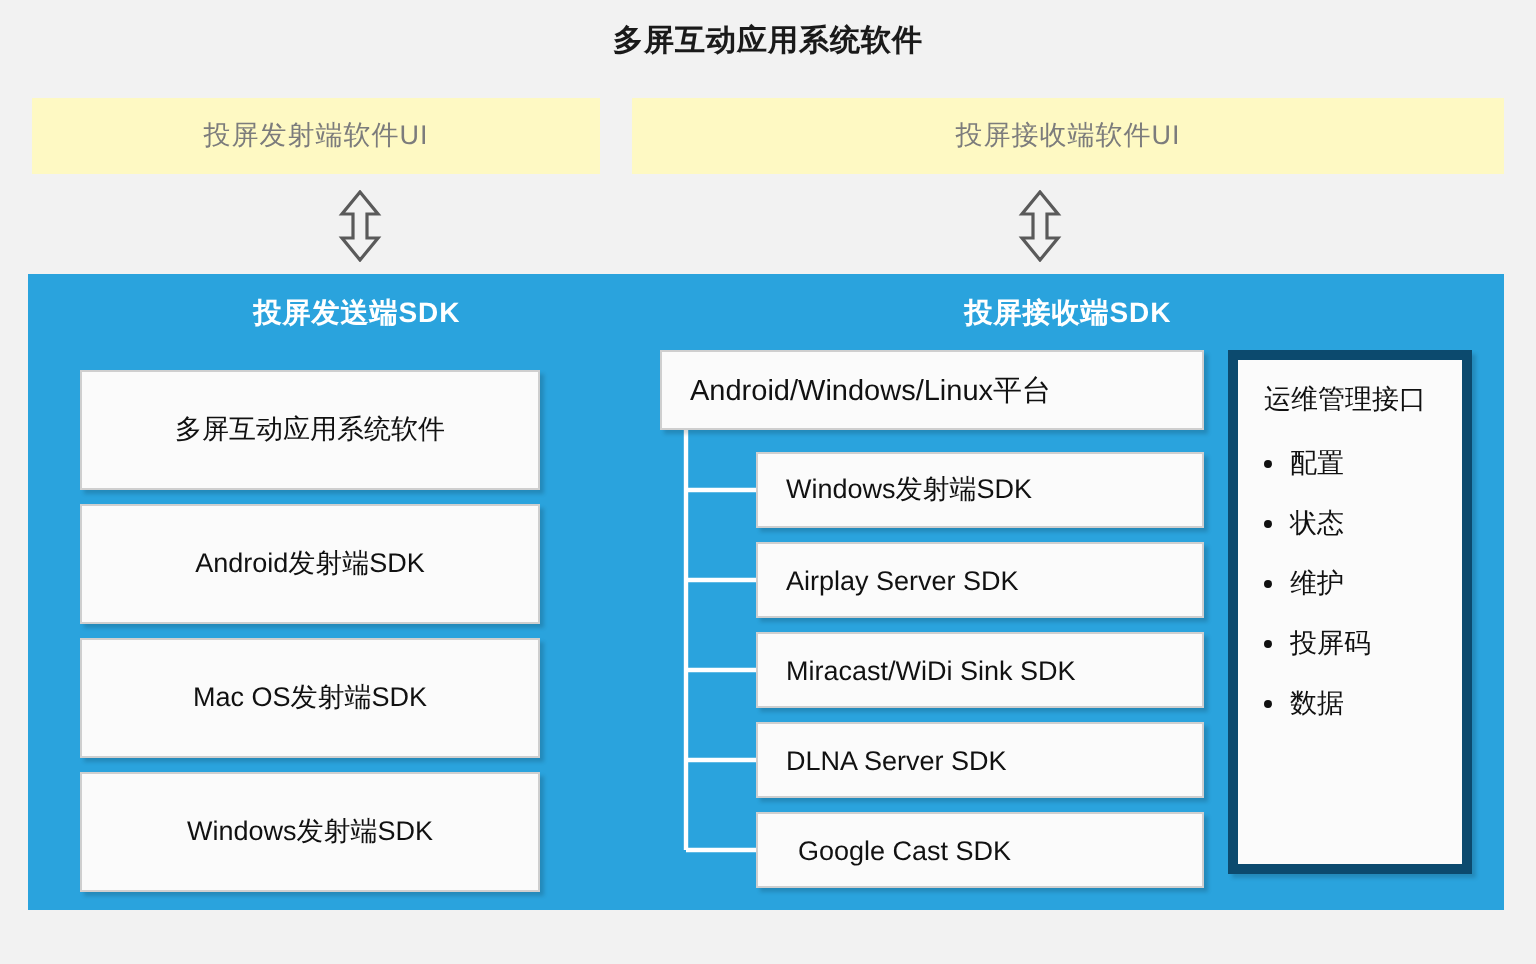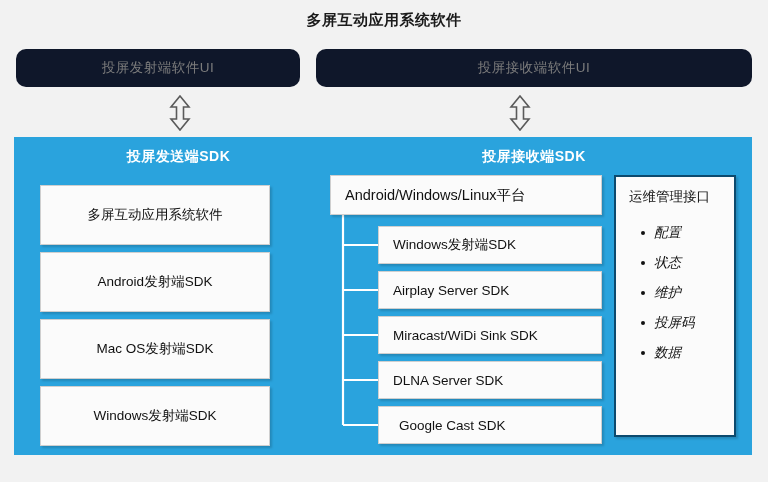--- a/index.html
+++ b/index.html
@@ -30,28 +30,27 @@
     font-size: 15px;
     font-weight: bold;
     color: #1a1a1a;
     letter-spacing: 0.5px;
   }
 
   
   .ui-bar {
     position: absolute;
     height: 38px;
-    background: #0f172a;
+    background: #fef9c3;
     display: flex;
     align-items: center;
     justify-content: center;
     font-size: 13.5px;
     color: #7c7c7c;
     letter-spacing: 0.5px;
-    border-radius: 10px;
   }
   #ui-bar-sender { left: 16px; top: 49px; width: 284px; }
   #ui-bar-receiver { left: 316px; top: 49px; width: 436px; }
 
   
   .dbl-arrow {
     position: absolute;
     width: 22px;
     height: 36px;
     top: 95px;
@@ -139,36 +138,35 @@
   }
 
   
   #ops-panel {
     position: absolute;
     left: 298px;
     top: 38px;
     width: 122px;
     height: 262px;
     background: #fbfbfb;
-    border: 2px solid #0c4a6e;
+    border: 5px solid #0c4a6e;
     box-shadow: 2px 2px 2px rgba(0,0,0,0.16);
     box-sizing: border-box;
     padding: 11px 0 0 0;
   }
   #ops-title {
     font-size: 13.5px;
     color: #111;
     padding-left: 13px;
     margin-bottom: 8px;
   }
   #ops-list {
-    margin: 12px;
+    margin: 0;
     padding: 0;
     list-style: none;
-    font-style: italic;
   }
   #ops-list li {
     font-size: 13.5px;
     color: #111;
     padding-left: 26px;
     line-height: 30px;
     position: relative;
   }
   #ops-list li::before {
     content: "";

